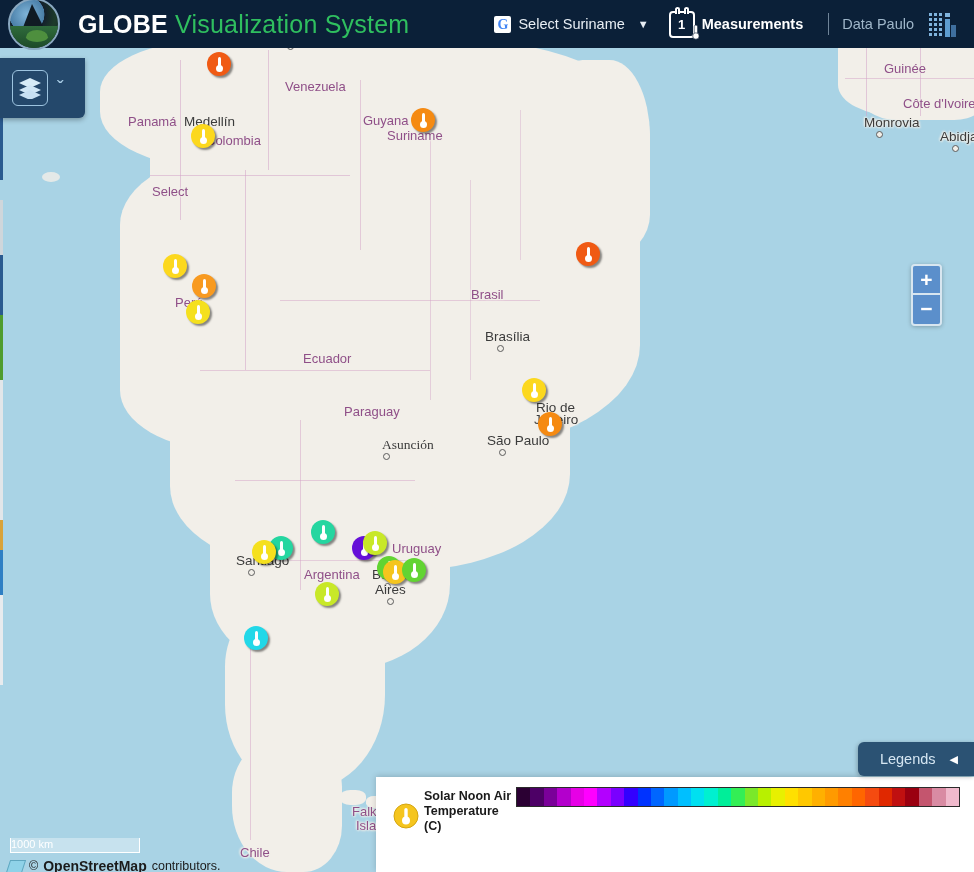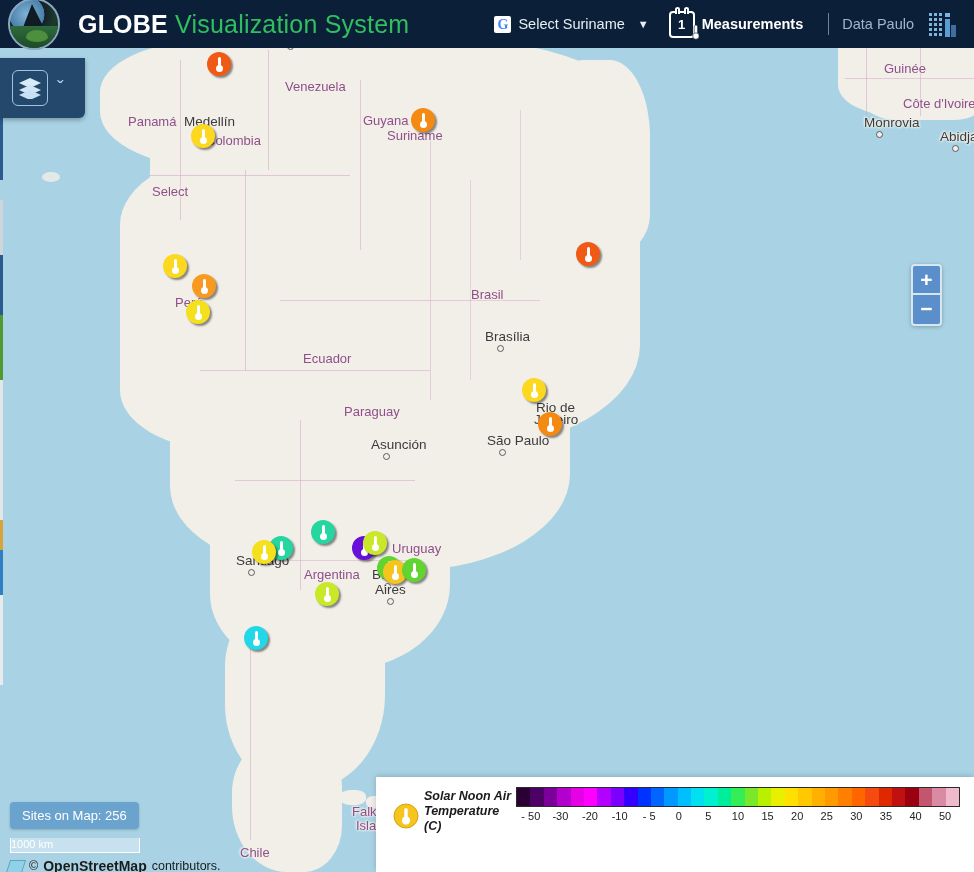--- a/index.html
+++ b/index.html
@@ -224,21 +224,21 @@
     box-shadow: 0 -1px 6px rgba(0,0,0,0.18);
   }
   #legend-header {
     height: 28px; background: #4a7fa9; color: #dceaf4;
     display: flex; align-items: center; padding-left: 22px; font-size: 14px;
   }
   #legend-body { display: flex; padding: 10px 0 0 12px; }
   #legend-icon-wrap { width: 36px; display: flex; align-items: center; justify-content: center; padding-top: 10px; }
   #legend-text {
     width: 92px; font-size: 12.5px; font-weight: bold; color: #1a1a1a;
-    line-height: 15px; padding-top: 2px; font-style: italic;
+    line-height: 15px; padding-top: 2px;
   }
   #legend-scale { flex: 1; padding-right: 14px; }
   #colorbar {
     height: 20px; display: flex; border: 1px solid #2a2a2a;
   }
   #colorbar div { flex: 1 1 0; height: 100%; }
   #ticks { display: flex; margin-top: 3px; }
   #ticks span {
     flex: 1 1 0; text-align: center; font-size: 11px; color: #222;
   }
@@ -326,21 +326,21 @@
         <div class="map-label" style="left: 884px; top: 61px;">Guinée</div>
         <div class="map-label" style="left: 903px; top: 96px;">Côte d'Ivoire</div>
         <div class="map-label" style="left: 352px; top: 804px;">Falkland</div>
         <div class="map-label" style="left: 356px; top: 818px;">Islands</div>
         <div class="map-label cityname" style="left: 275px; top: 27px;">Caracas</div>
         <div class="city-dot ring" style="left: 287px; top: 43px;"></div>
         <div class="map-label cityname" style="left: 184px; top: 114px;">Medellín</div>
         <div class="city-dot ring" style="left: 196px; top: 130px;"></div>
         <div class="map-label cityname" style="left: 485px; top: 329px;">Brasília</div>
         <div class="city-dot ring" style="left: 497px; top: 345px;"></div>
-        <div class="map-label cityname" style="left: 371px; top: 437px;">Asunción</div>
+        <div class="map-label cityname" style="left: 382px; top: 437px; font-family: Liberation Serif, serif;">Asunción</div>
         <div class="city-dot ring" style="left: 383px; top: 453px;"></div>
         <div class="map-label cityname" style="left: 487px; top: 433px;">São Paulo</div>
         <div class="city-dot ring" style="left: 499px; top: 449px;"></div>
         <div class="map-label cityname" style="left: 536px; top: 400px;">Rio de</div>
         <div class="city-dot ring" style="left: 548px; top: 416px;"></div>
         <div class="map-label cityname" style="left: 534px; top: 412px;">Janeiro</div>
         <div class="city-dot ring" style="left: 546px; top: 428px;"></div>
         <div class="map-label cityname" style="left: 236px; top: 553px;">Santiago</div>
         <div class="city-dot ring" style="left: 248px; top: 569px;"></div>
         <div class="map-label cityname" style="left: 372px; top: 567px;">Buenos</div>
@@ -550,29 +550,32 @@
     </div>
     <div id="layer-expand">ˇ</div>
   </div>
 
 
   <div id="zoom-ctrl">
     <div class="zoom-btn" id="zoom-in">+</div>
     <div class="zoom-btn" id="zoom-out">−</div>
   </div>
 
-  <div id="sites-badge">Sites on Map: 256</div>
   <div id="scale-bar">1000 km</div>
   <div id="attribution">
     <span class="osm-logo"></span>
     <span>© </span>
     <span class="strong">OpenStreetMap</span>
     <span> contributors.</span>
   </div>
 
+  <div id="legends-tab">
+    <span>Legends</span>
+    <span id="legends-caret">◀</span>
+  </div>
 
   <div id="legend-panel">
     <div id="legend-body">
       <div id="legend-icon-wrap">
         <svg width="26" height="26" viewBox="0 0 26 26">
           <circle cx="13" cy="13" r="12" fill="#f5c51e" stroke="#d4a511" stroke-width="1"></circle>
           <rect x="11.3" y="5" width="3.4" height="10" rx="1.7" fill="#fff"></rect>
           <circle cx="13" cy="17.5" r="4" fill="#fff"></circle>
         </svg>
       </div>
@@ -606,34 +609,17 @@
             <div style="background: rgb(255, 128, 0);"></div>
             <div style="background: rgb(255, 102, 0);"></div>
             <div style="background: rgb(245, 75, 16);"></div>
             <div style="background: rgb(224, 40, 0);"></div>
             <div style="background: rgb(192, 16, 16);"></div>
             <div style="background: rgb(154, 0, 16);"></div>
             <div style="background: rgb(196, 85, 110);"></div>
             <div style="background: rgb(217, 139, 163);"></div>
             <div style="background: rgb(240, 185, 204);"></div>
           </div>
-        <div id="ticks">
-            <span>- 50</span>
-            <span>-30</span>
-            <span>-20</span>
-            <span>-10</span>
-            <span>- 5</span>
-            <span>0</span>
-            <span>5</span>
-            <span>10</span>
-            <span>15</span>
-            <span>20</span>
-            <span>25</span>
-            <span>30</span>
-            <span>35</span>
-            <span>40</span>
-            <span>50</span>
-          </div>
       </div>
     </div>
   </div>
 
 </div>
 
 </body></html>

